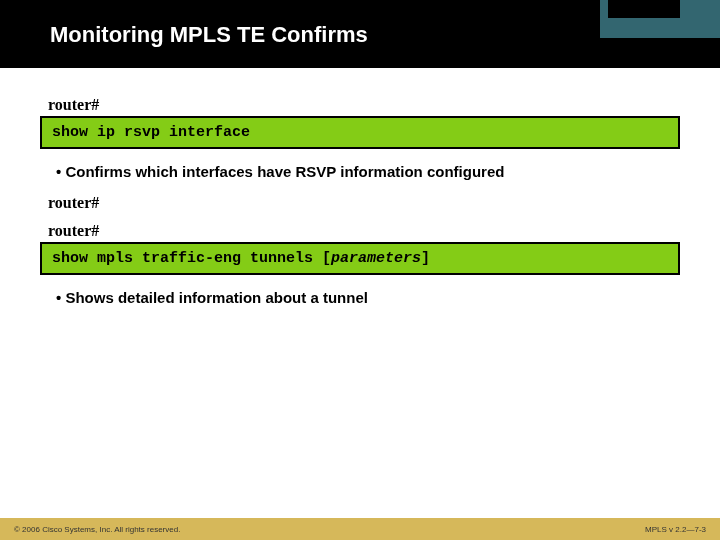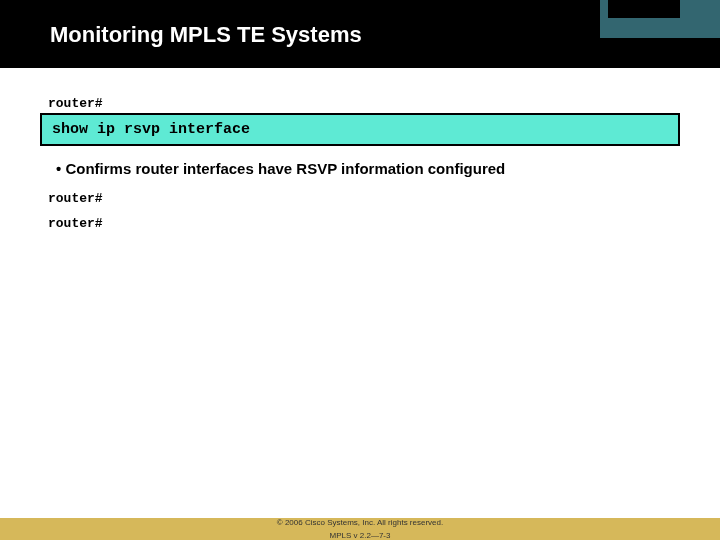--- a/index.html
+++ b/index.html
@@ -2,47 +2,51 @@
 <html><head>
 <meta charset="utf-8">
 <style>
   * { margin: 0; padding: 0; box-sizing: border-box; }
   body { width: 720px; height: 540px; background: #fff; font-family: Arial, sans-serif; position: relative; }
   .header-bar { background: #000; height: 68px; width: 100%; position: relative; }
   .header-title { color: #fff; font-size: 22px; font-weight: bold; padding: 22px 0 0 50px; }
   .teal-block { position: absolute; top: 0; right: 0; width: 120px; height: 38px; background: #336670; }
   .black-tab { position: absolute; top: 0; right: 40px; width: 72px; height: 18px; background: #000; }
   .content { padding: 18px 40px 0 40px; }
-  .prompt { font-family: Liberation Mono, monospace; font-weight: bold; font-size: 13px; margin-top: 10px; margin-bottom: 2px; padding-left: 8px; }
-  .cmd-box { border: 2.5px solid #000; padding: 6px 10px; font-family: "Courier New", monospace; font-weight: bold; font-size: 15px; background: #5eead4; }
+  .prompt { font-family: Liberation Serif, serif; font-weight: bold; font-size: 16px; margin-top: 10px; margin-bottom: 2px; padding-left: 8px; }
+  .cmd-box { border: 2.5px solid #000; padding: 6px 10px; font-family: "Courier New", monospace; font-weight: bold; font-size: 15px; background: #84cc16; }
   .cmd-var { font-style: italic; text-decoration: underline; }
   .cmd-param { font-style: italic; }
   .bullet { font-family: Arial, sans-serif; font-weight: bold; font-size: 15px; margin: 14px 0 14px 16px; }
   .bullet::before { content: "• "; }
-  .footer { position: absolute; bottom: 0; left: 0; right: 0; height: 22px; background: #d6b85a; display: flex; justify-content: space-between; align-items: center; padding: 0 14px; font-size: 8px; color: #333; flex-direction: column; }
+  .footer { position: absolute; bottom: 0; left: 0; right: 0; height: 22px; background: #d6b85a; display: flex; justify-content: space-between; align-items: center; padding: 0 14px; font-size: 8px; color: #333; }
 </style>
 </head>
 <body>
 
 <div class="header-bar">
   <div class="teal-block"></div>
   <div class="black-tab"></div>
-  <div class="header-title">Monitoring MPLS TE Systems</div>
+  <div class="header-title">Monitoring MPLS TE Confirms</div>
 </div>
 
 <div class="content">
 
   <div class="prompt">router#</div>
   <div class="cmd-box">
     <span>show ip rsvp interface</span>
   </div>
-  <div class="bullet">Confirms router interfaces have RSVP information configured</div>
+  <div class="bullet">Confirms which interfaces have RSVP information configured</div>
 
   <div class="prompt">router#</div>
 
   <div class="prompt">router#</div>
+  <div class="cmd-box">
+    <span>show mpls traffic-eng tunnels [</span><span class="cmd-param">parameters</span><span>]</span>
+  </div>
+  <div class="bullet">Shows detailed information about a tunnel</div>
 
 </div>
 
 <div class="footer">
   <span>© 2006 Cisco Systems, Inc. All rights reserved.</span>
   <span>MPLS v 2.2—7-3</span>
 </div>
 
 </body></html>

